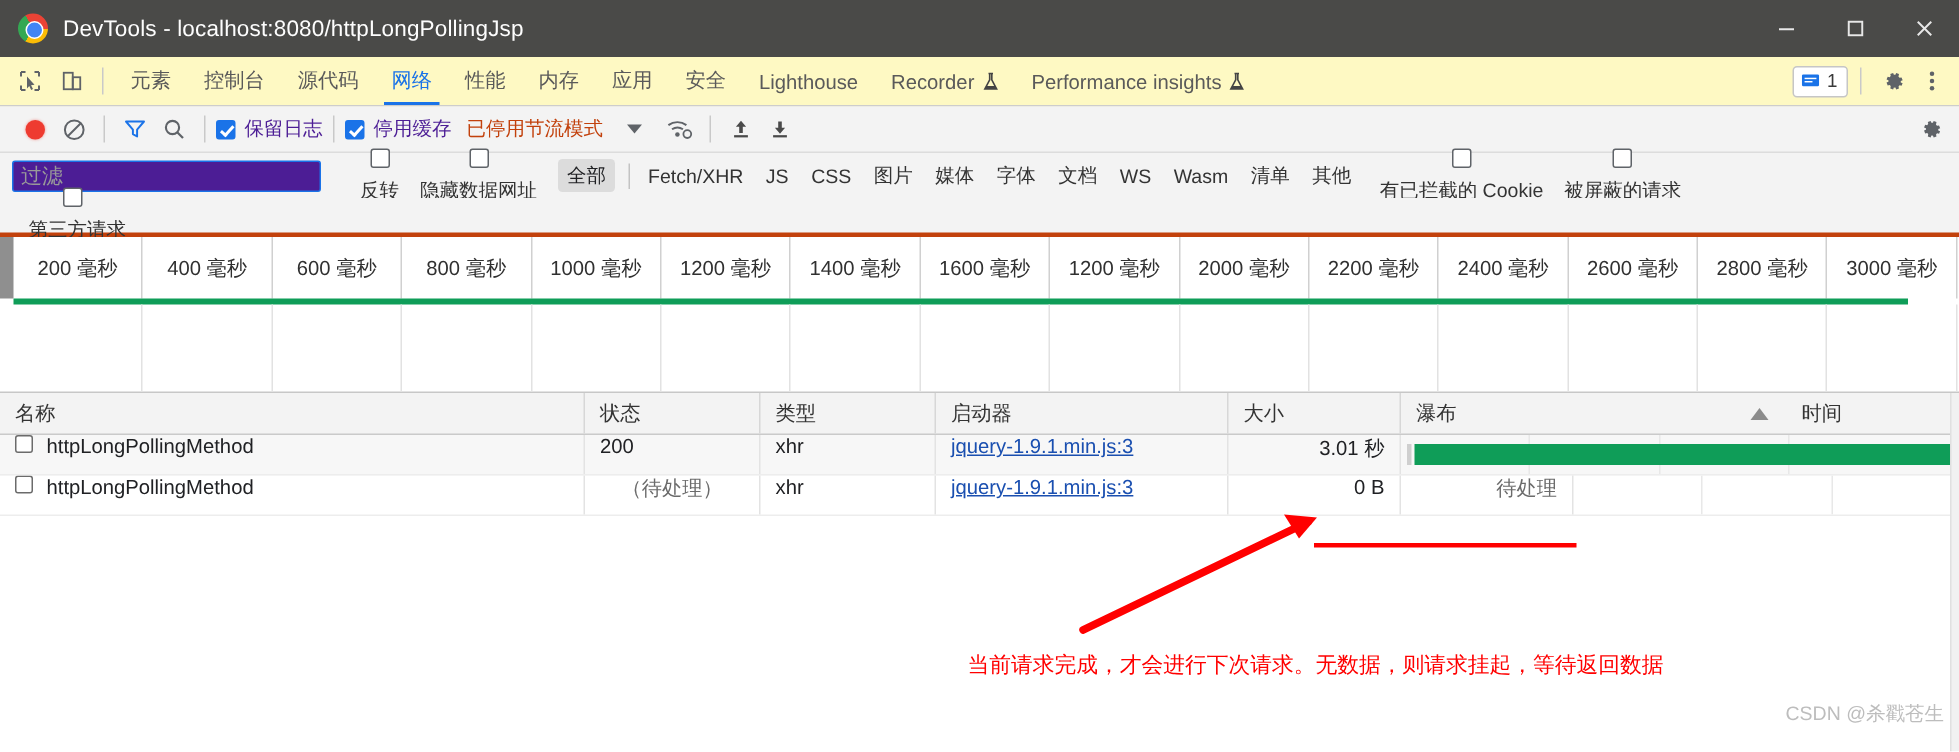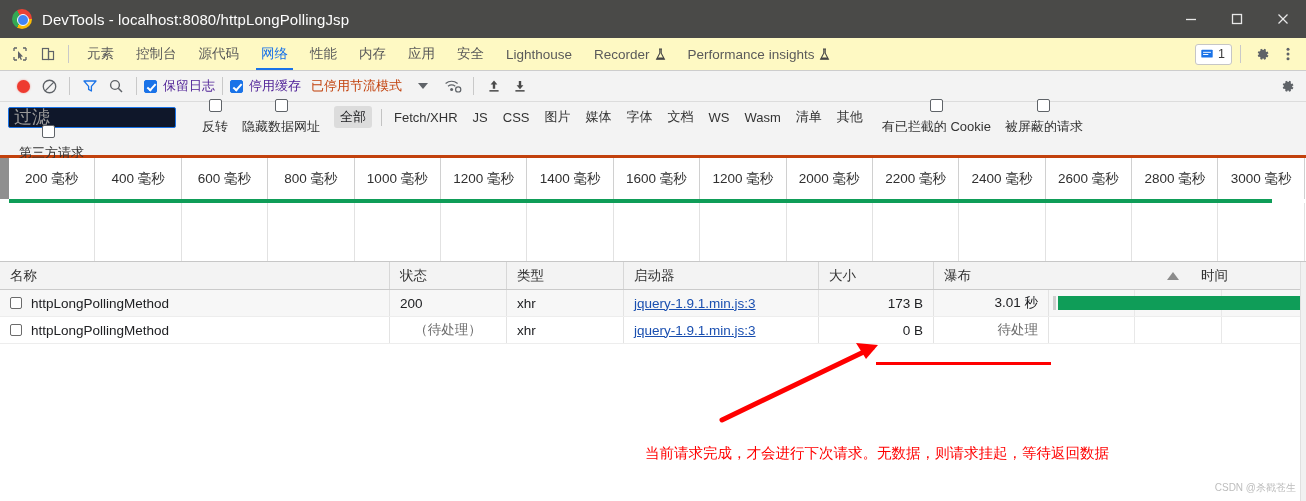--- a/index.html
+++ b/index.html
@@ -141,24 +141,24 @@
   .ctrl-right { margin-left: auto; display: flex; align-items: center; padding-right: 6px; }
 
   
   .filterbar {
     height: 30px; flex: 0 0 30px;
     background: #f3f3f3;
     display: flex; align-items: center;
     padding-left: 8px;
   }
   .filter-input {
-    width: 168px; height: 21px;
+    width: 206px; height: 21px;
     border: 1px solid #1a73e8; border-radius: 2px;
-    background: #0f172a;
-    font-size: 18px; color: #9a9a9a;
+    background: #4c1d95;
+    font-size: 14px; color: #9a9a9a;
     padding: 0 5px;
     font-family: "Liberation Sans", sans-serif;
     outline: none;
   }
   .filter-input::placeholder { color: #999; }
   .fb-gap { width: 26px; flex: 0 0 26px; }
   .fb-chk { display: flex; align-items: center; gap: 6px; margin-right: 14px; white-space: nowrap; flex-direction: column; }
   .fb-chk .chk { border-color: #5f6368; }
   .fb-label { font-size: 13px; color: #333; }
   .ftype {
@@ -237,21 +237,21 @@
     border-bottom: 8px solid #8b8b8b;
   }
   .rows { flex: 1 1 auto; position: relative; }
   .row {
     height: 27px; display: flex; align-items: stretch;
     font-size: 13.5px; color: #202124;
     border-bottom: 1px solid #ededed;
   }
   .row.alt { background: #f7f7f7; }
   .cell {
-    display: flex; align-items: center;
+    display: flex; align-items: flex-start;
     padding: 0 10px;
     border-right: 1px solid #e3e3e3;
     white-space: nowrap; overflow: hidden;
   }
   .cell.num { justify-content: flex-end; }
   .cell.wf { flex: 1 1 auto; border-right: none; position: relative; padding: 0; }
   .row-chk {
     width: 12px; height: 12px; border: 1px solid #6b6b6b;
     border-radius: 2px; background: #fff;
     margin-right: 9px; flex: 0 0 12px;
@@ -279,22 +279,22 @@
     font-size: 14.5px;
     white-space: nowrap;
   }
   .anno-underline {
     position: absolute;
     background: #ff0000;
     height: 3px;
   }
   .watermark {
     position: absolute;
-    right: 10px; bottom: 6px;
-    color: #bdbdbd; font-size: 10px;
+    right: 10px; bottom: 16px;
+    color: #bdbdbd; font-size: 13px;
     white-space: nowrap;
   }
   .scroll-right {
     position: absolute; right: 0; top: 0; bottom: 0;
     width: 6px; background: #f1f1f1; border-left: 1px solid #e0e0e0;
   }
 </style>
 </head>
 <body>
 
@@ -573,21 +573,20 @@
       <div class="row alt">
         <div class="cell" style="width:390px">
           <span class="row-chk"></span>
           <span>httpLongPollingMethod</span>
         </div>
         <div class="cell" style="width:117px">200</div>
         <div class="cell" style="width:117px">xhr</div>
         <div class="cell" style="width:195px">
           <span class="link">jquery-1.9.1.min.js:3</span>
         </div>
-        <div class="cell num" style="width:115px">173 B</div>
         <div class="cell num" style="width:115px">3.01 秒</div>
         <div class="cell wf">
           <div class="wf-grid">
             <div></div>
             <div></div>
             <div></div>
           </div>
           <div class="wf-tick" style="left:4px"></div>
           <div class="wf-bar" style="left:9px; right:-2px"></div>
         </div>
@@ -618,17 +617,17 @@
 
     <div class="scroll-right"></div>
   </div>
 
   <div class="anno-layer">
     <svg width="1306" height="501" style="position:absolute;inset:0">
       <line x1="722" y1="420" x2="872" y2="348" stroke="#ff0000" stroke-width="5" stroke-linecap="round"></line>
       <polygon points="878,345 856,343 866,359" fill="#ff0000"></polygon>
     </svg>
     <div class="anno-underline" style="left:876px; top:362px; width:175px;"></div>
-    <div class="anno-text" style="left:645px; top:444px;">当前请求完成，才会进行下次请求。无数据，则请求挂起，等待返回数据</div>
+    <div class="anno-text" style="left:645px; top:434px;">当前请求完成，才会进行下次请求。无数据，则请求挂起，等待返回数据</div>
     <div class="watermark">CSDN @杀戳苍生</div>
   </div>
 
 </div>
 
 </body></html>

